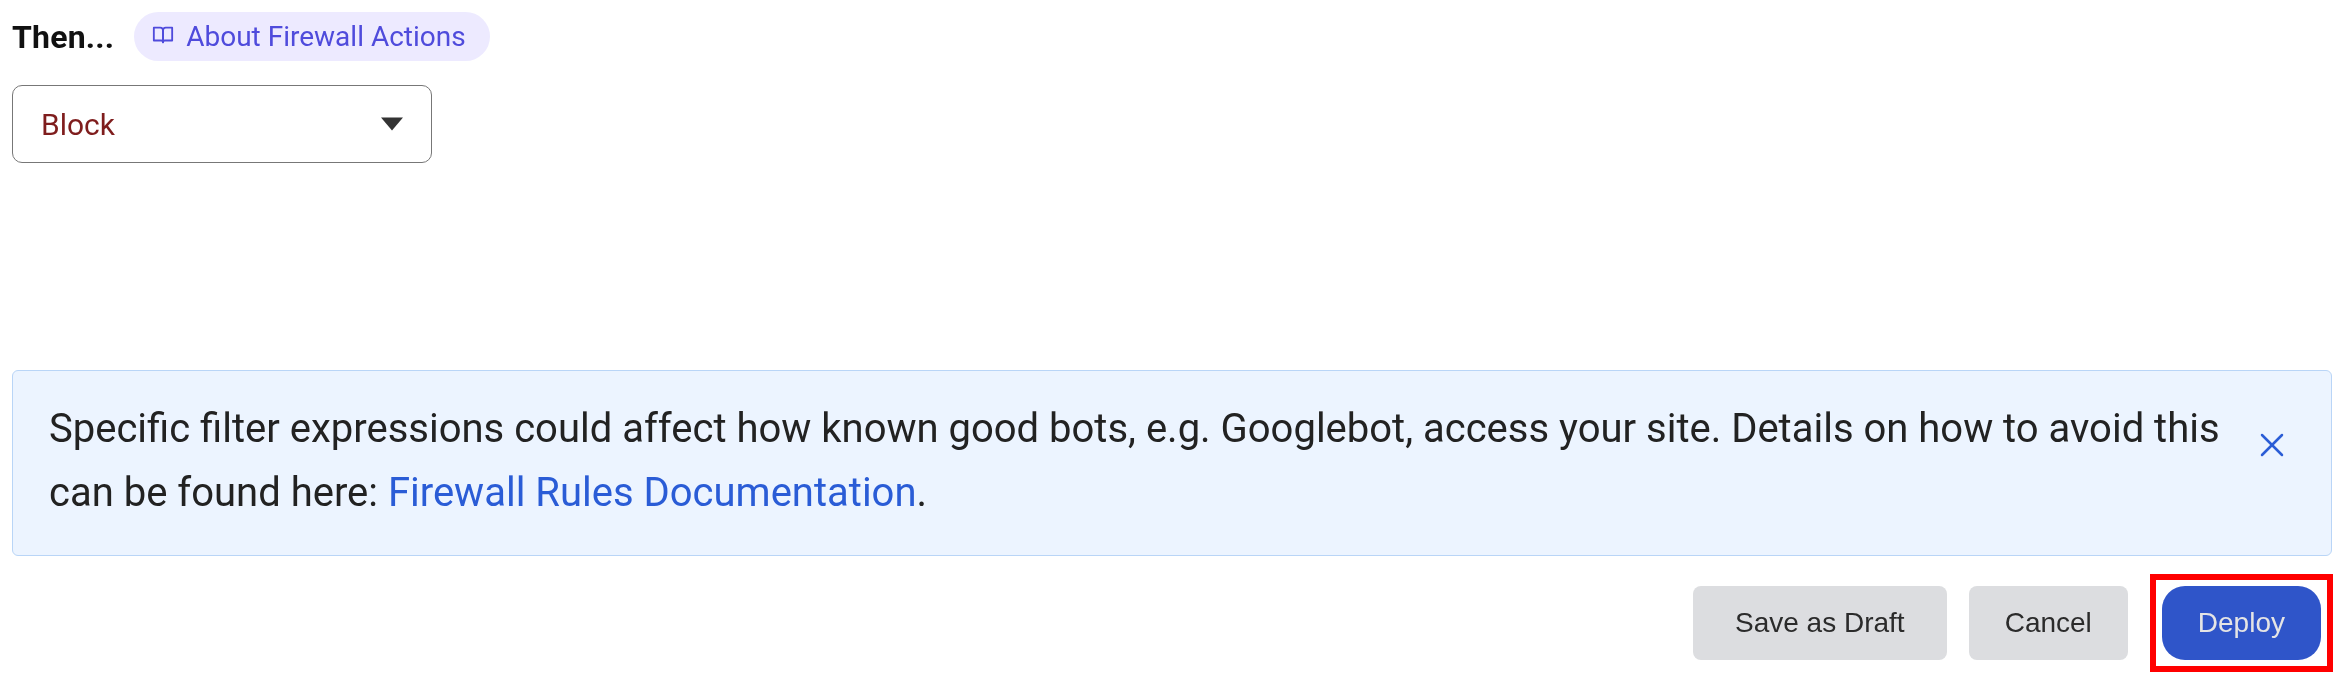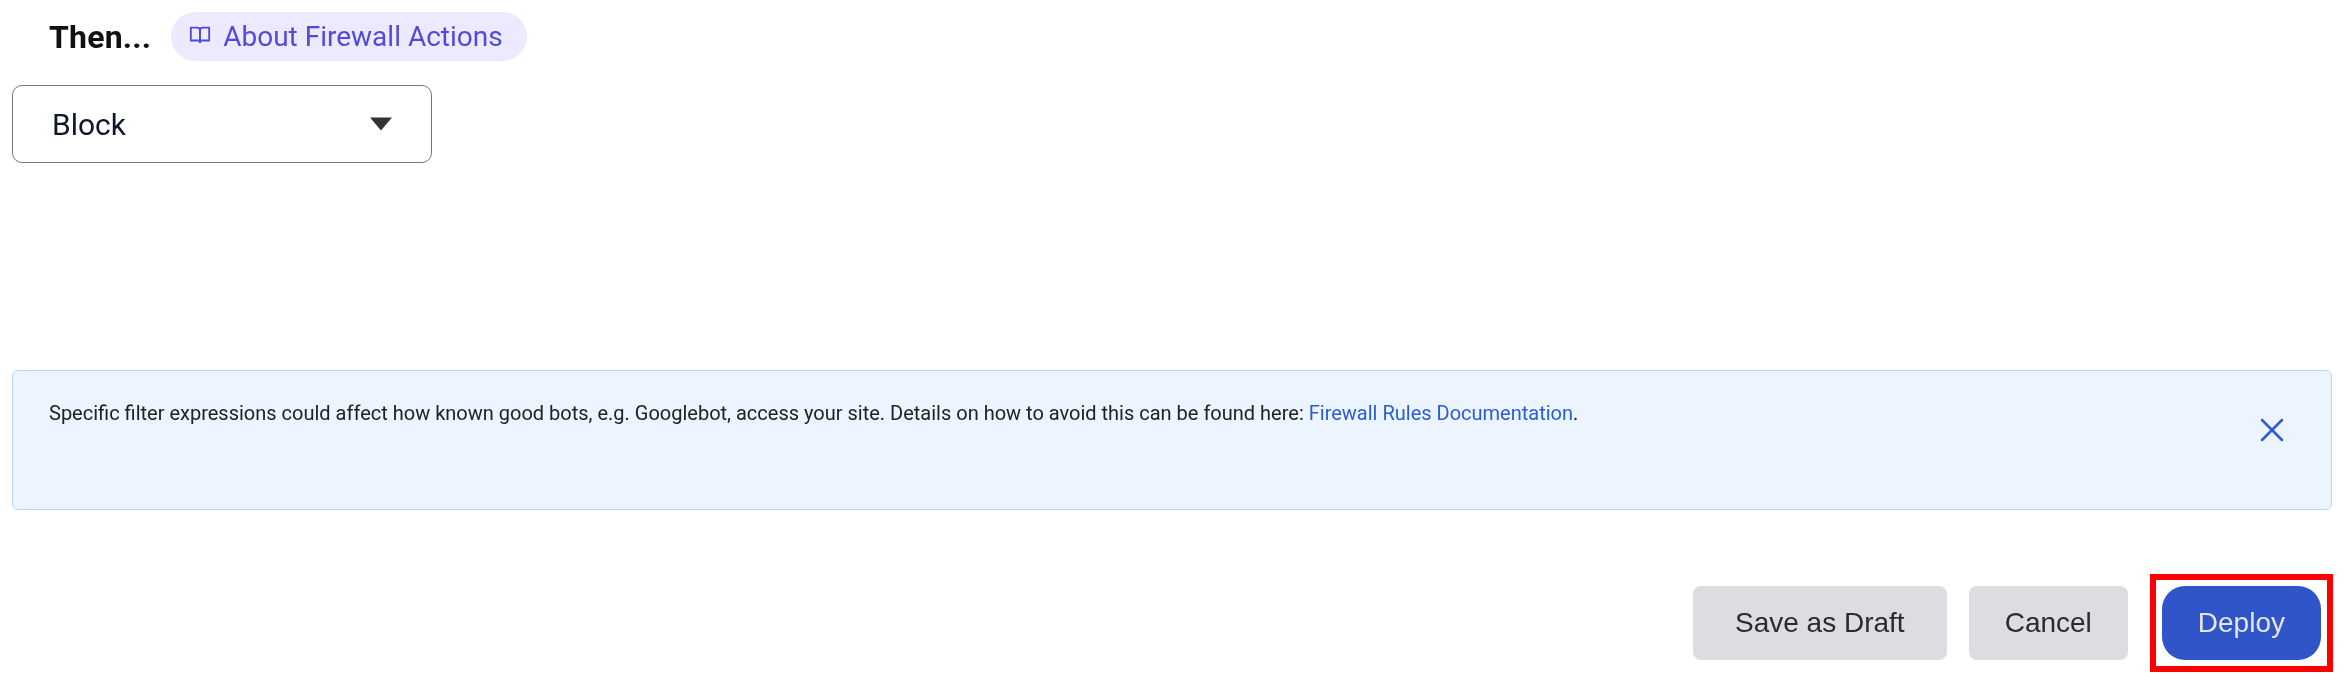--- a/index.html
+++ b/index.html
@@ -24,21 +24,20 @@
     display: flex;
     align-items: center;
     gap: 20px;
     margin-bottom: 24px;
   }
   .then-label {
     font-size: 32px;
     font-weight: 700;
     color: #111;
     letter-spacing: 0.2px;
-    margin-left: 37px;
   }
   .about-pill {
     display: inline-flex;
     align-items: center;
     gap: 12px;
     background: #edeaff;
     color: #4f4bdc;
     font-size: 28px;
     padding: 8px 24px 8px 18px;
     border-radius: 999px;
@@ -50,43 +49,43 @@
   .choose-label {
     font-size: 28px;
     color: #333;
     margin-bottom: 18px;
   }
   .action-select {
     width: 420px;
     height: 78px;
     border: 1.5px solid #777;
     border-radius: 10px;
-    padding: 0 39px;
+    padding: 0 28px;
     display: flex;
     align-items: center;
     justify-content: space-between;
     font-size: 30px;
-    color: #0f172a;
+    color: #7f1d1d;
     background: #fff;
     cursor: pointer;
   }
   .caret svg { display: block; }
 
   
   .info-banner {
     position: absolute;
     left: 12px;
     top: 370px;
     width: 2320px;
     min-height: 140px;
     background: #ecf4ff;
     border: 1.5px solid #b9d5f7;
     border-radius: 6px;
     padding: 26px 110px 30px 36px;
-    font-size: 20px;
+    font-size: 40px;
     line-height: 1.6;
     color: #222;
   }
   .info-banner .link {
     color: #2a5cd6;
     cursor: pointer;
   }
   .info-close {
     position: absolute;
     top: 44px;

